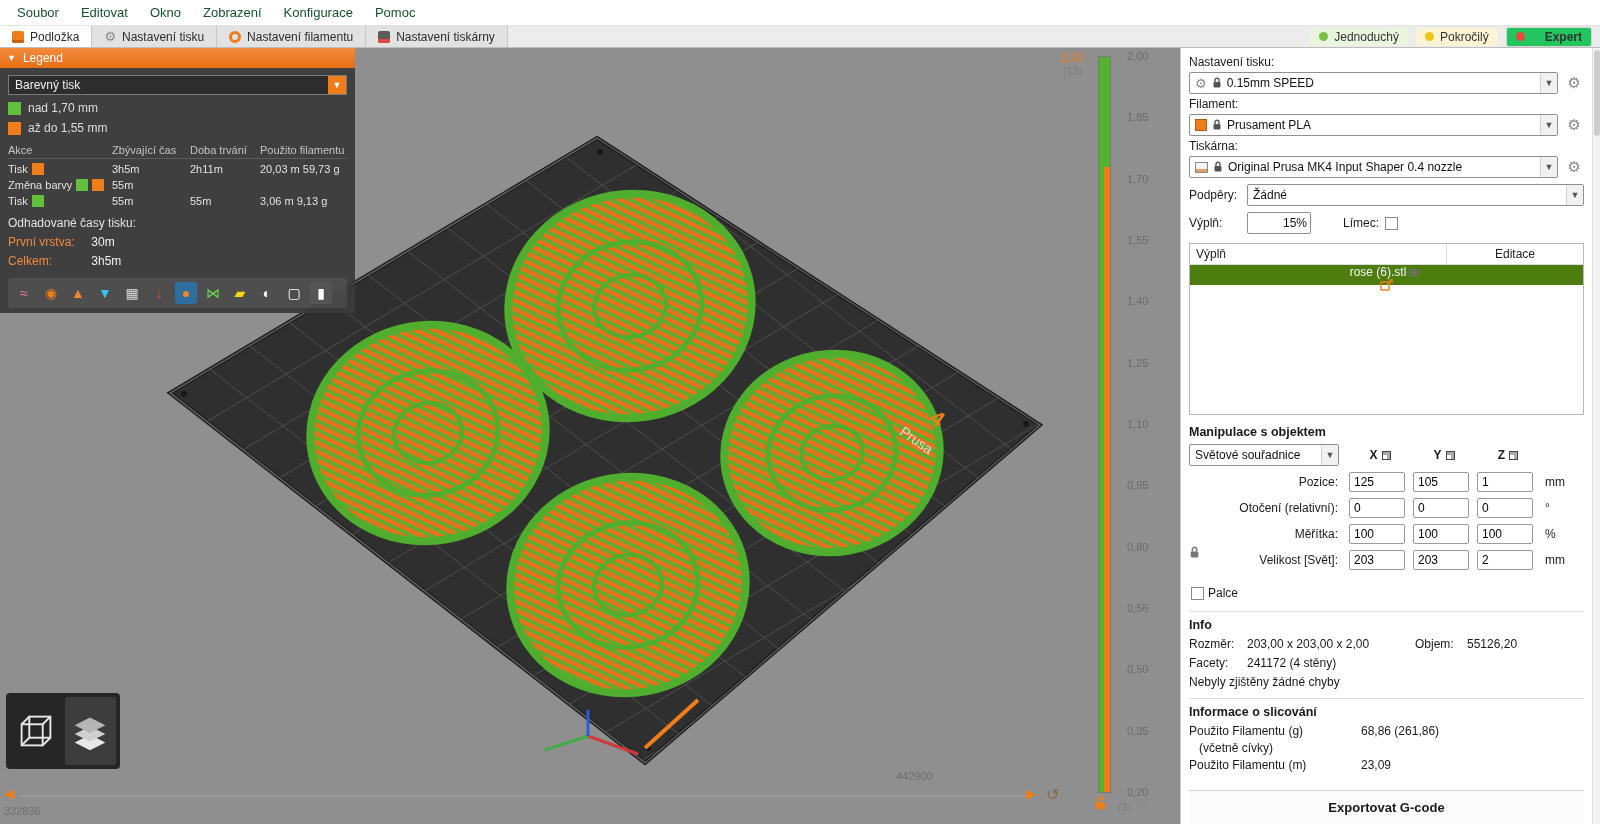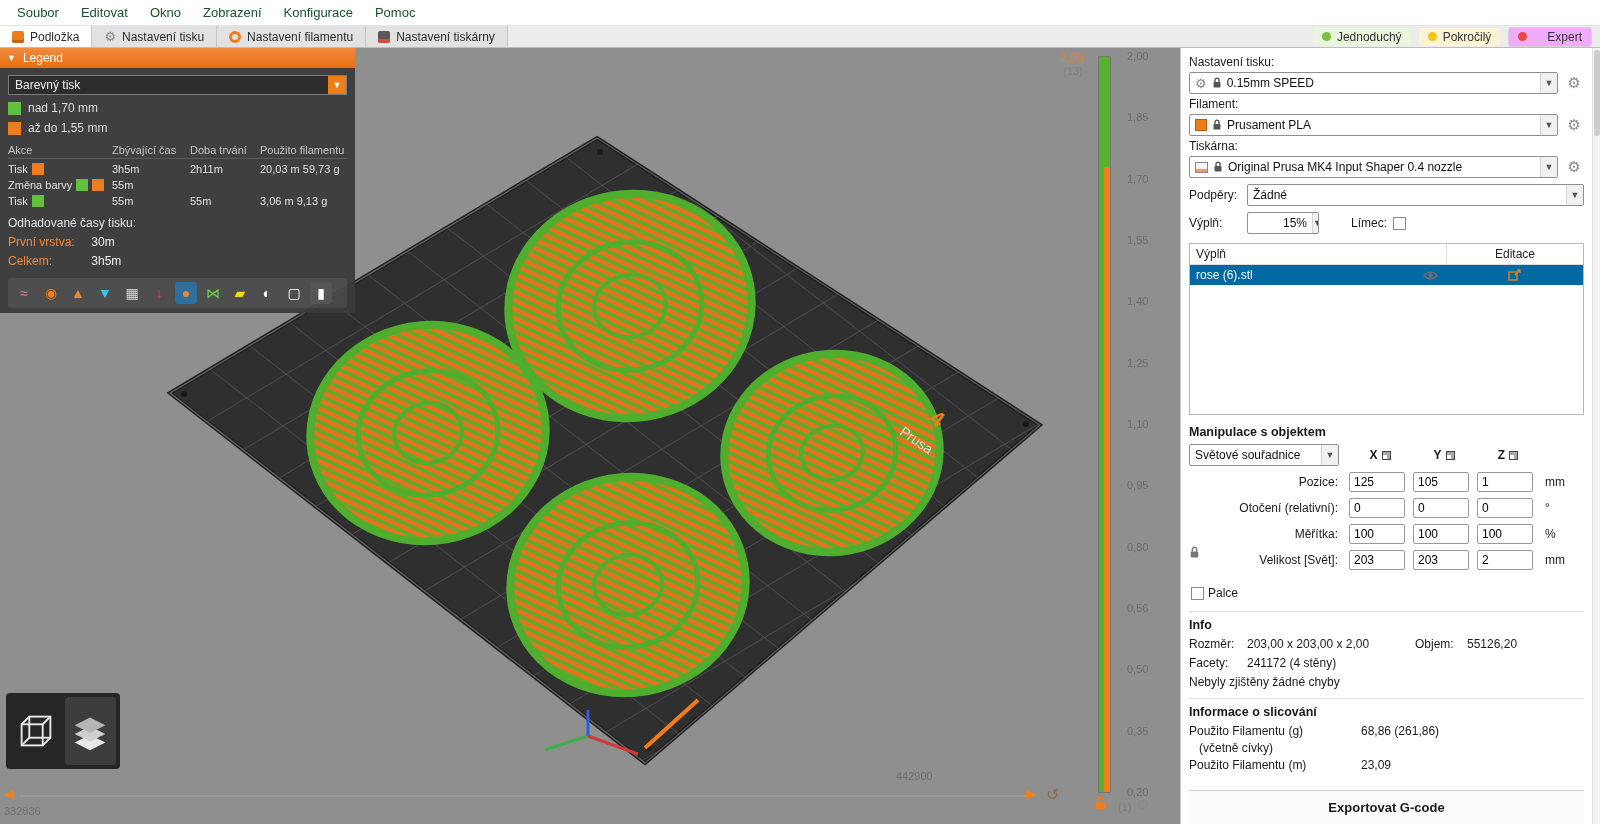--- a/index.html
+++ b/index.html
@@ -19,21 +19,21 @@
   .tab.active { background:#fff; }
   .plate-icon { width:12px; height:12px; background:#ef7e1a; border-radius:2px; box-shadow: inset 0 -3px 0 #c9610b; }
   .gear-glyph { color:#8a8a8a; font-size:13px; line-height:1; }
   .filament-icon { width:12px; height:12px; border-radius:50%; border:3px solid #ef7e1a; }
   .printer-icon { width:12px; height:12px; background:#5a5a5a; border-radius:2px; box-shadow: inset 0 -4px 0 #d84b3c; }
   .modes { margin-left:auto; display:flex; align-items:center; gap:8px; padding-right:8px; }
   .mode { display:flex; align-items:center; gap:6px; font-size:12px; color:#333; padding:2px 9px; border-radius:3px; }
   .mode-dot { width:9px; height:9px; border-radius:50%; }
   .mode.simple { background:#e9f5dc; }
   .mode.advanced { background:#fbf3d4; }
-  .mode.expert { background:#f0abfc; border:1px solid #d5d5d5; font-weight:normal;gap:20px; }
+  .mode.expert { background:#22c55e; border:1px solid #d5d5d5; font-weight:bold;gap:20px; }
 
   
   .viewport { position:absolute; left:0; top:48px; width:1180px; height:776px; background:#8f8f8f; overflow:hidden; }
   svg.scene { position:absolute; left:0; top:0; }
 
   
   .legend-panel { position:absolute; left:0; top:0; width:355px; background:rgba(58,58,58,0.94);
                   color:#ddd; font-size:12px; }
   .legend-header { height:20px; background:linear-gradient(#f28a3e,#e66f12); color:#fff; display:flex;
                    align-items:center; gap:7px; padding:0 7px; font-size:12px; }
@@ -96,29 +96,29 @@
   .combo .ctext { font-size:12px; color:#111; white-space:nowrap; }
   .combo .chev { width:17px; align-self:stretch; background:#f1f1f1; border-left:1px solid #d2d2d2;
                  display:flex; align-items:center; justify-content:center; color:#555; font-size:9px; margin-left:auto; }
   .gearbtn { width:20px; height:20px; display:flex; align-items:center; justify-content:center;
              color:#8a8a8a; font-size:15px; }
   .sw-combo { width:12px; height:12px; background:#ef7e1a; border:1px solid #b35c0d; }
   .printer-mini { width:13px; height:11px; background:#f5f5f5; border:1px solid #888;
                   box-shadow: inset 0 -3px 0 #e0a16a; }
   .inline-row { display:flex; align-items:center; margin-top:6px; gap:6px; }
   .inline-label { width:52px; }
-  .combo-sm { width:72px; flex:none;padding-left:35px; }
+  .combo-sm { width:64px; flex:none;padding-left:35px; }
   .checkbox { width:13px; height:13px; border:1px solid #8a8a8a; background:#fff; display:inline-block; }
 
   .obj-table { margin-top:9px; border:1px solid #b9b9b9; height:172px; font-size:12px; }
   .obj-head { display:flex; height:21px; align-items:center; border-bottom:1px solid #dcdcdc; color:#222; }
   .obj-head .h-name { flex:1; padding-left:6px; }
   .obj-head .h-edit { width:137px; text-align:center; border-left:1px solid #dcdcdc; align-self:stretch;
                       display:flex; align-items:center; justify-content:center; }
-  .obj-row { display:flex; height:20px; align-items:center; background:#0369a1; color:#f4f4f4; }
+  .obj-row { display:flex; height:20px; align-items:center; background:#4d7c0f; color:#f4f4f4;flex-direction:column; }
   .obj-row .r-name { flex:1; padding-left:6px; display:flex; align-items:center; }
   .obj-row .r-eye { margin-left:auto; margin-right:8px; display:flex; }
   .obj-row .r-edit { width:137px; display:flex; align-items:center; justify-content:center; }
 
   .sec-title { font-weight:bold; margin:10px 0 5px 0; font-size:12.5px; }
   .manip-wrap { position:relative; }
   .grid5 { display:grid; grid-template-columns:158px 62px 62px 62px 1fr; align-items:center;
            row-gap:6px; column-gap:2px; }
   .axis-head { display:flex; align-items:center; justify-content:center; gap:4px; font-weight:bold; }
   .axis-box { width:9px; height:9px; border:1px solid #444; box-shadow: inset -3px 3px 0 #aaa; }

